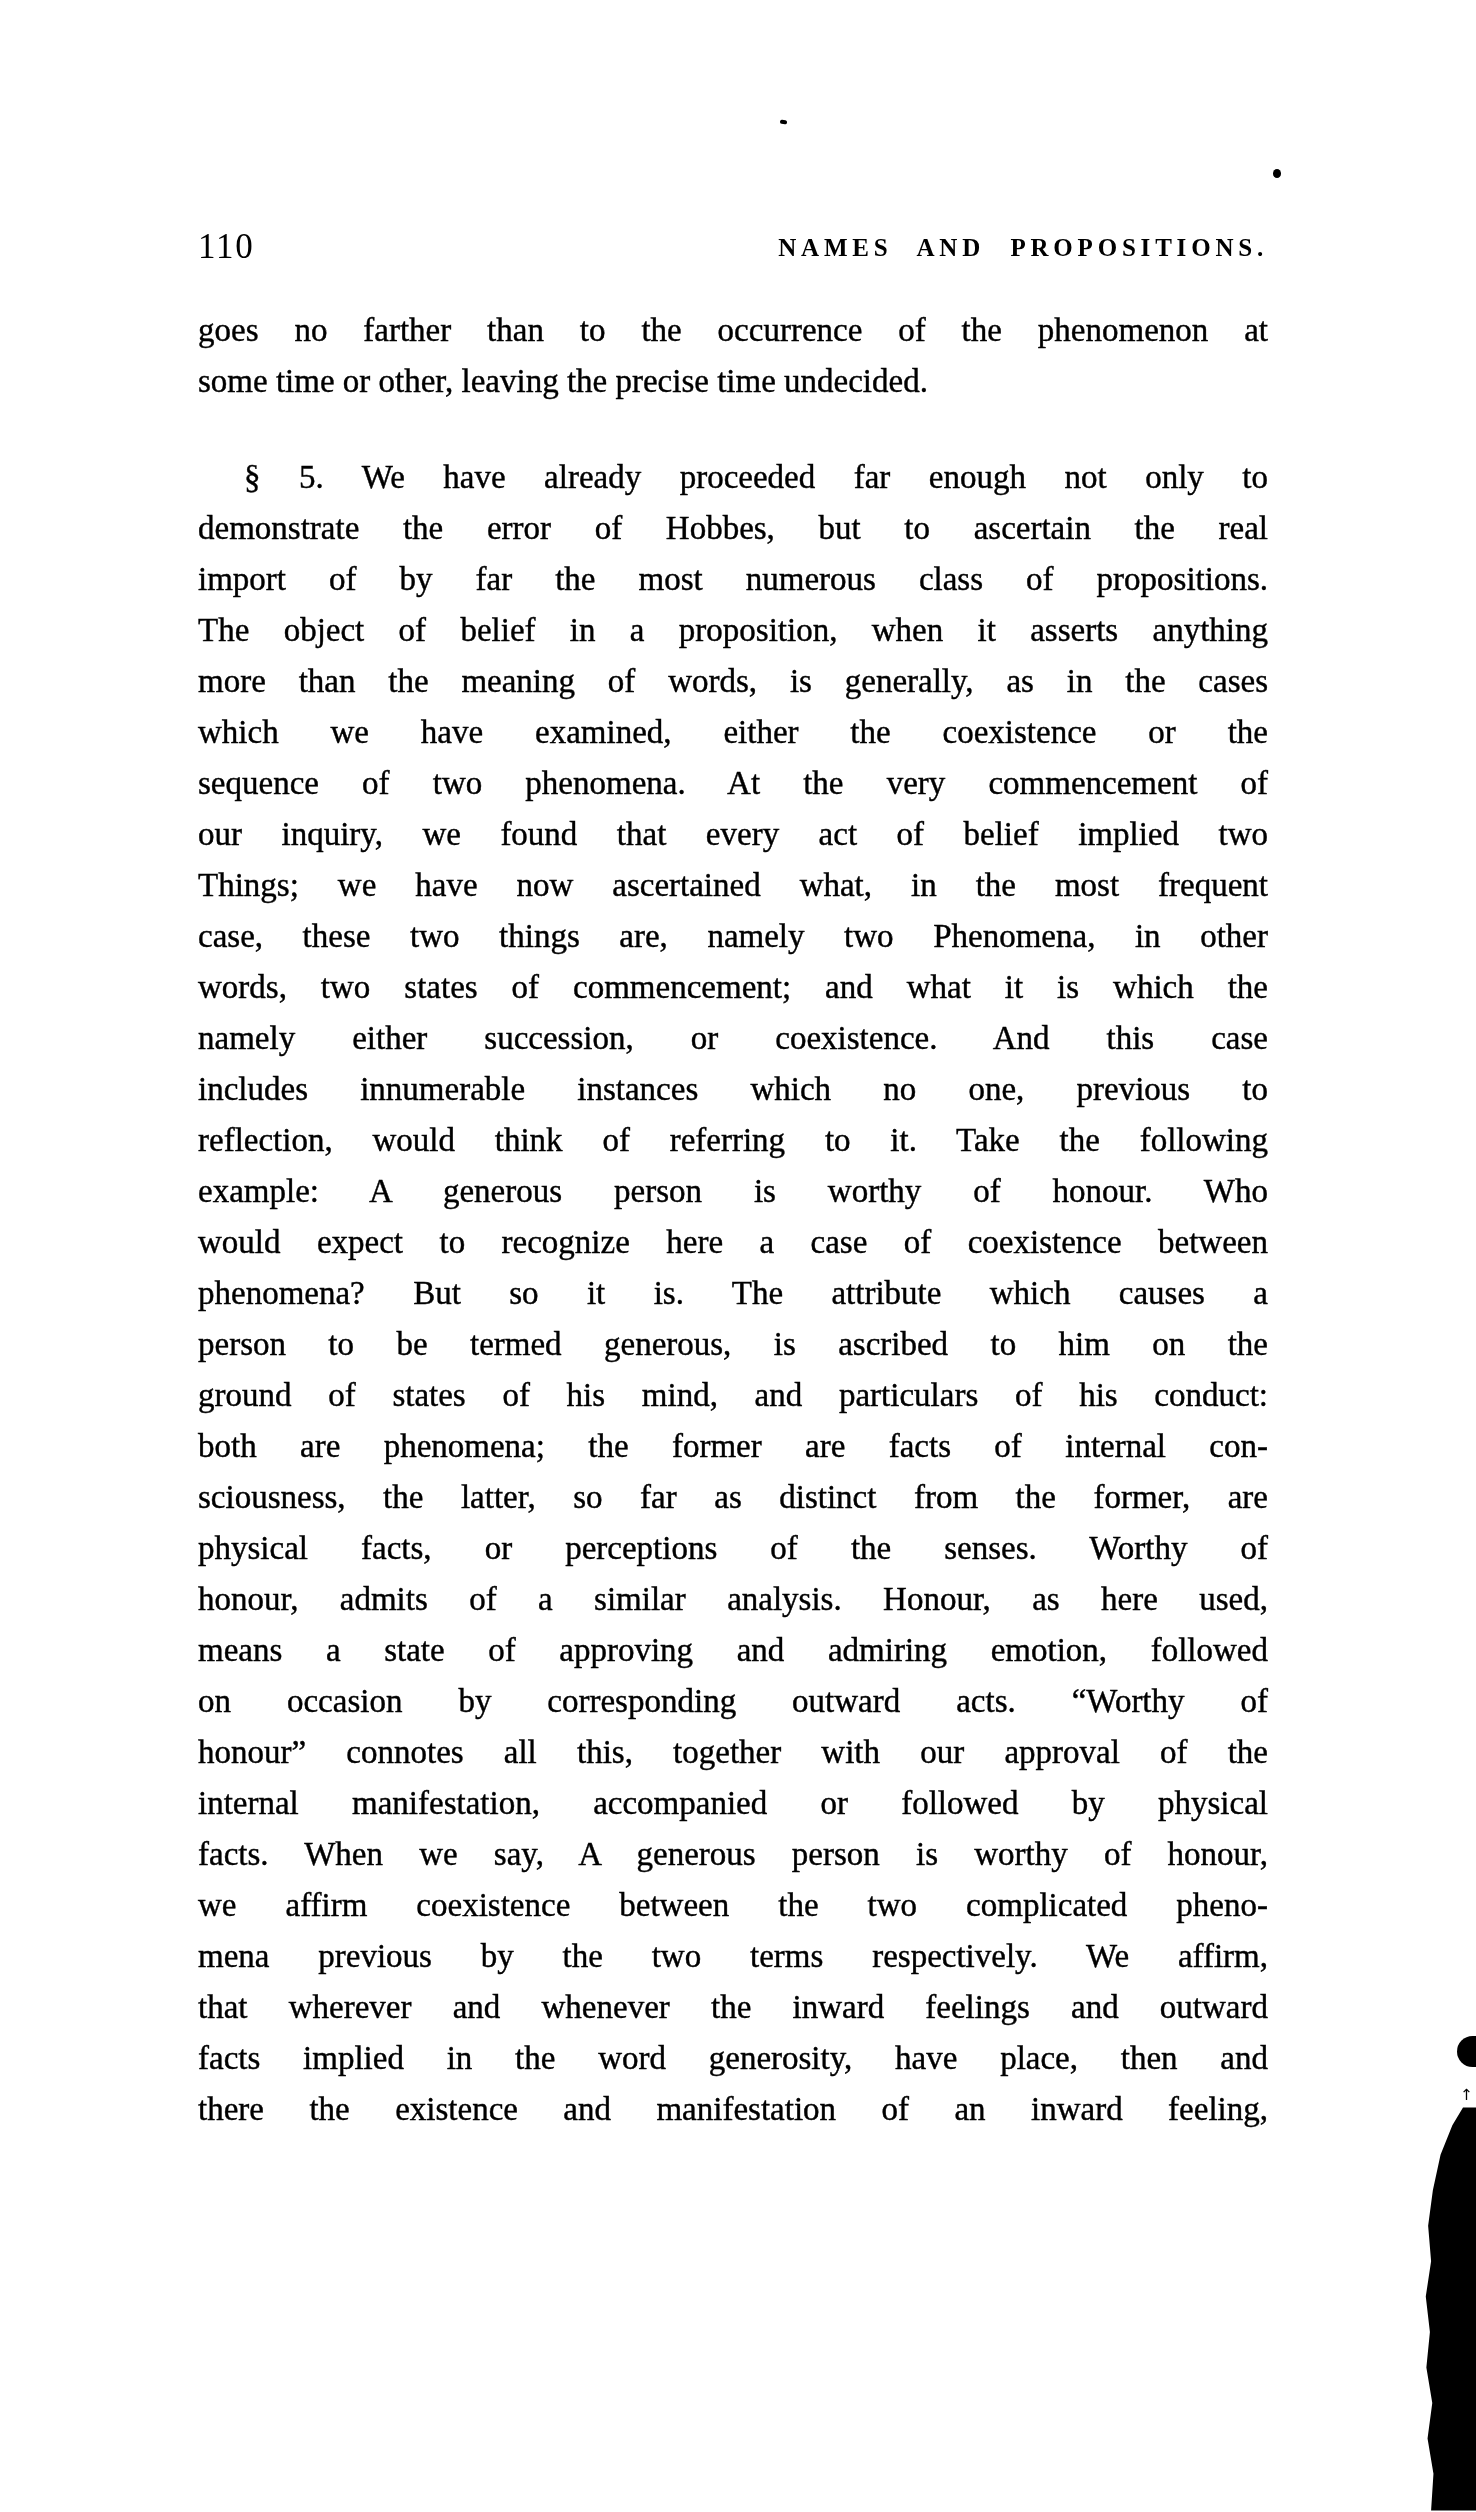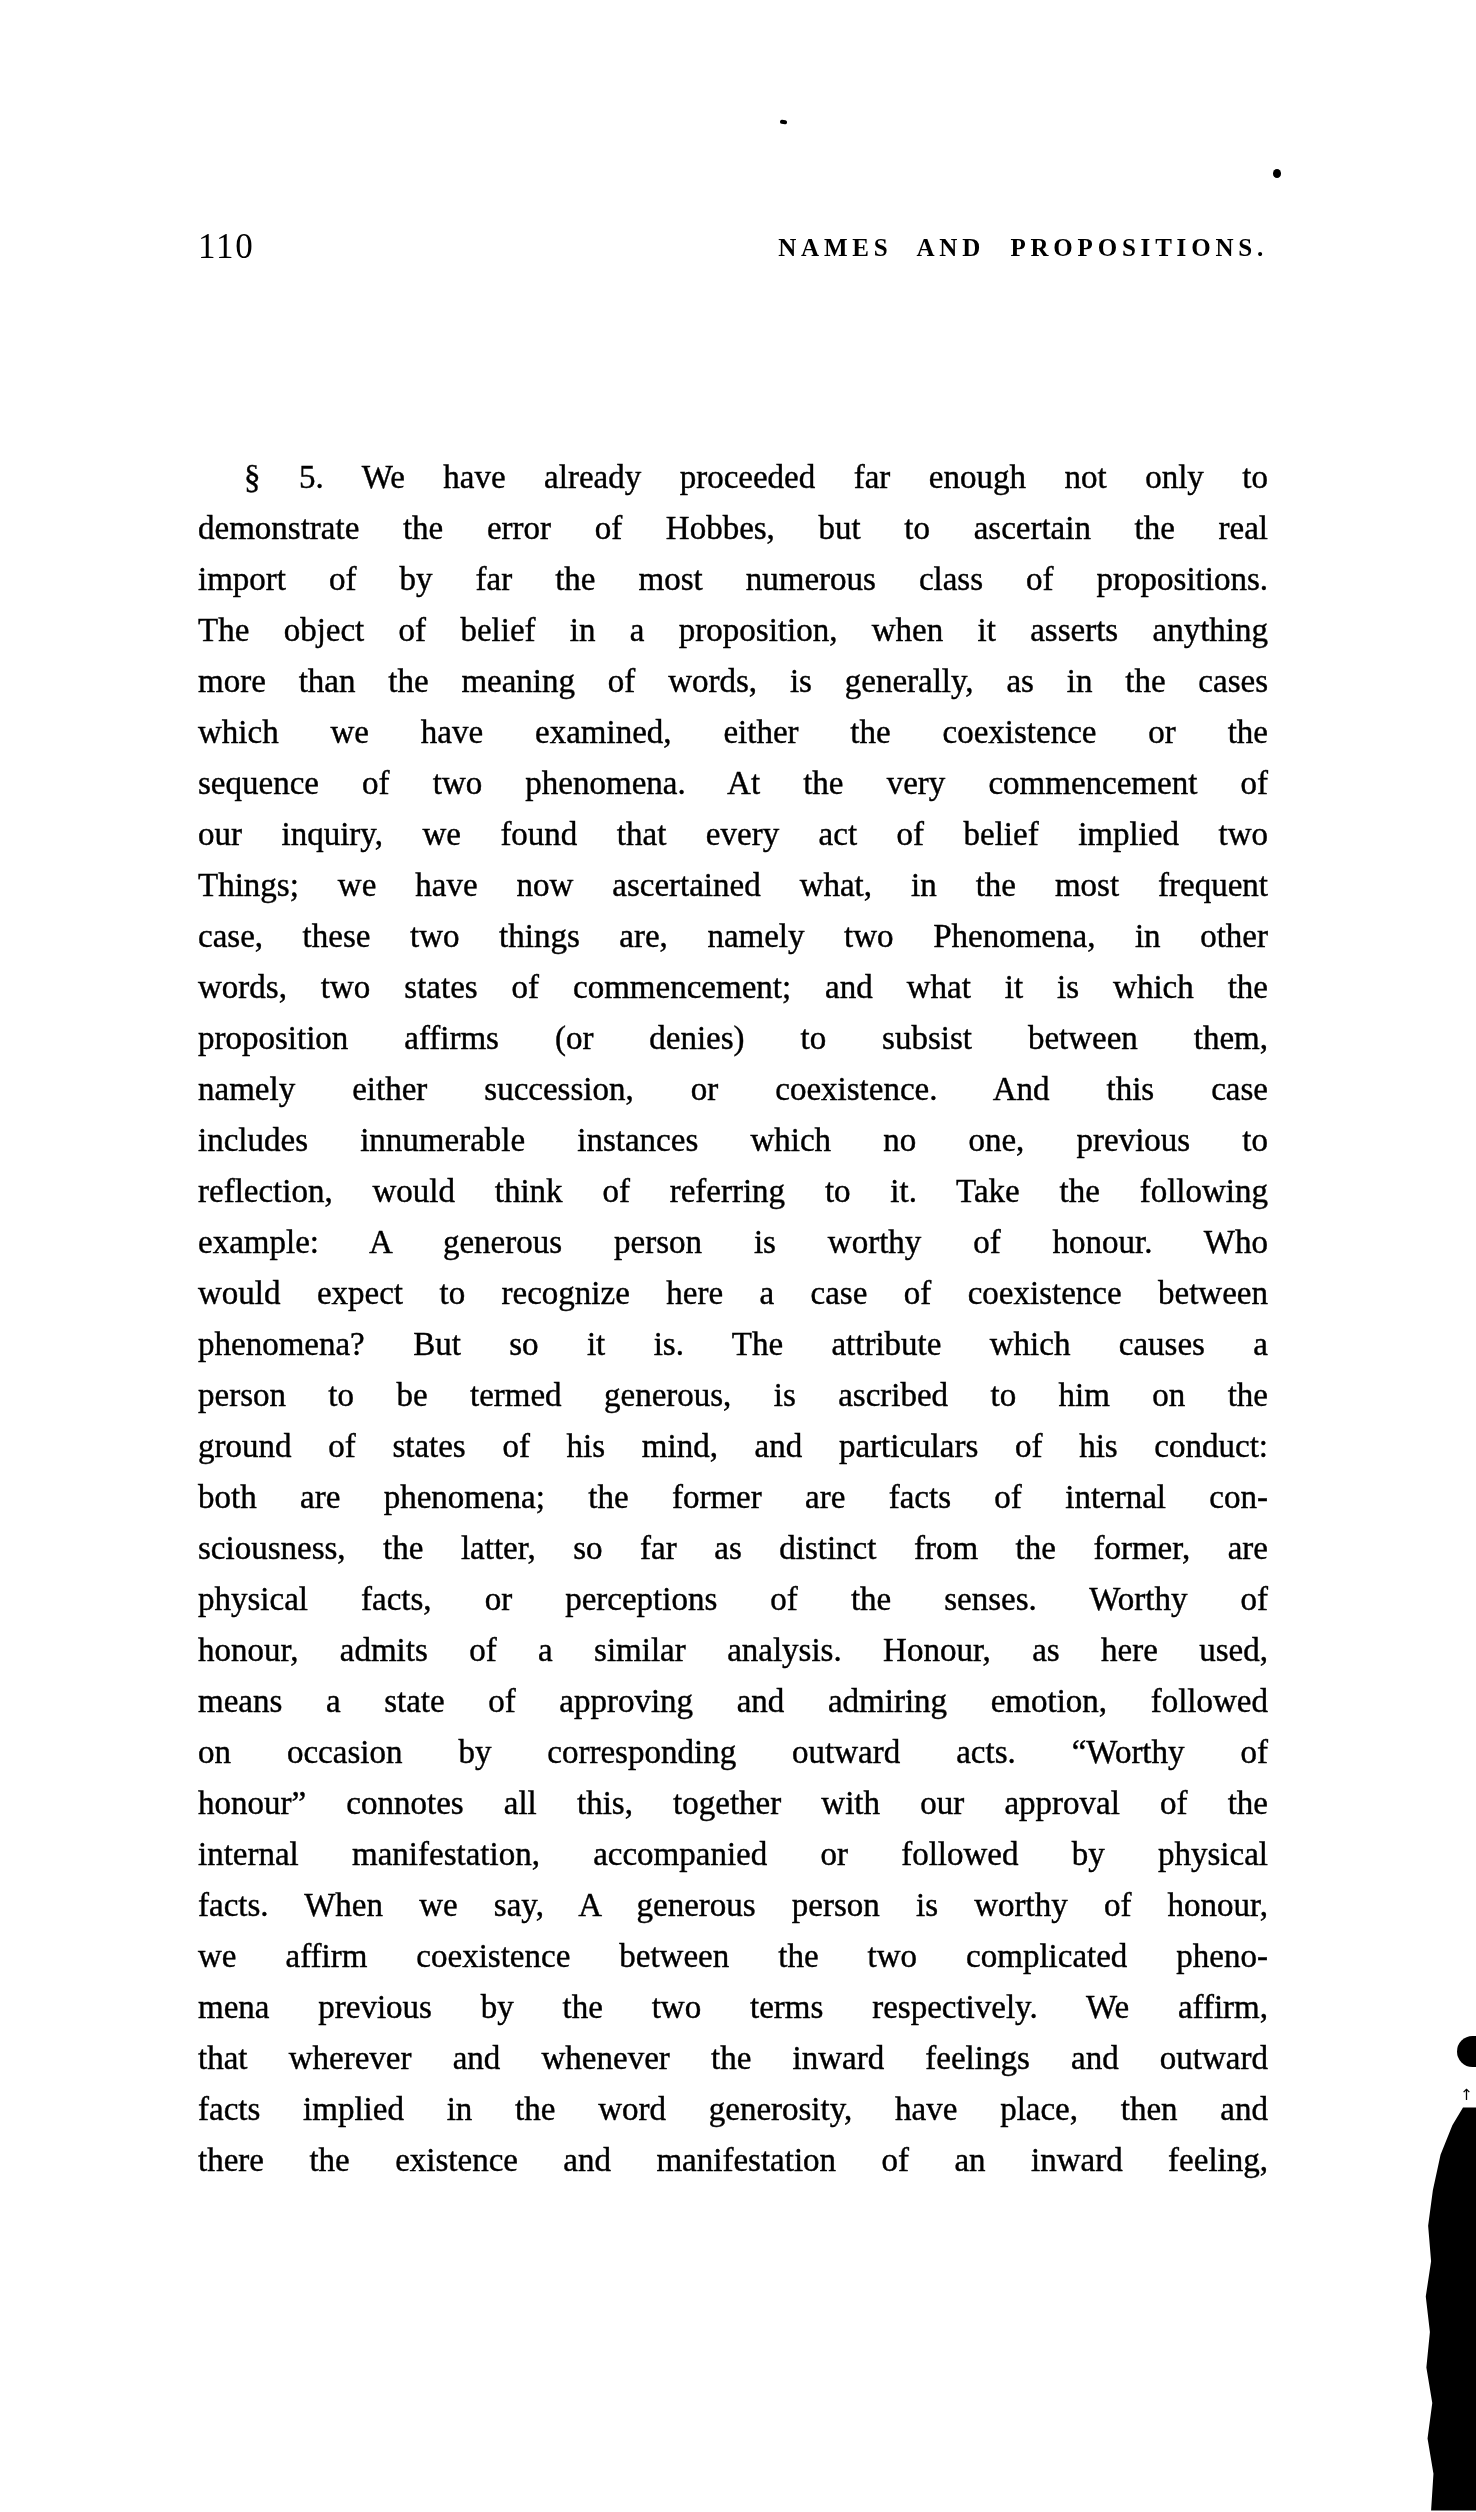--- a/index.html
+++ b/index.html
@@ -114,34 +114,37 @@
 </head>
 <body>
 
 <div class="page">
 
   <div class="header">
     <div class="page-number">110</div>
     <div class="running-title">NAMES AND PROPOSITIONS.</div>
   </div>
 
+  <div class="body-text para-1">
+      <div class="line just">goes no farther than to the occurrence of the phenomenon at</div>
+      <div class="line">some time or other, leaving the precise time undecided.</div>
+    </div>
 
   <div class="body-text para-2">
       <div class="line just ind">§ 5.  We have already proceeded far enough not only to</div>
       <div class="line just">demonstrate the error of Hobbes, but to ascertain the real</div>
       <div class="line just">import of by far the most numerous class of propositions.</div>
       <div class="line just">The object of belief in a proposition, when it asserts anything</div>
       <div class="line just">more than the meaning of words, is generally, as in the cases</div>
       <div class="line just">which we have examined, either the coexistence or the</div>
       <div class="line just">sequence of two phenomena.  At the very commencement of</div>
       <div class="line just">our inquiry, we found that every act of belief implied two</div>
       <div class="line just">Things; we have now ascertained what, in the most frequent</div>
       <div class="line just">case, these two things are, namely two Phenomena, in other</div>
       <div class="line just">words, two states of commencement; and what it is which the</div>
-      <div class="line just">proposition affirms (or denies) to subsist between them,</div>
       <div class="line just">namely either succession, or coexistence.  And this case</div>
       <div class="line just">includes innumerable instances which no one, previous to</div>
       <div class="line just">reflection, would think of referring to it.  Take the following</div>
       <div class="line just">example: A generous person is worthy of honour.  Who</div>
       <div class="line just">would expect to recognize here a case of coexistence between</div>
       <div class="line just">phenomena?  But so it is.  The attribute which causes a</div>
       <div class="line just">person to be termed generous, is ascribed to him on the</div>
       <div class="line just">ground of states of his mind, and particulars of his conduct:</div>
       <div class="line just">both are phenomena; the former are facts of internal con-</div>
       <div class="line just">sciousness, the latter, so far as distinct from the former, are</div>

